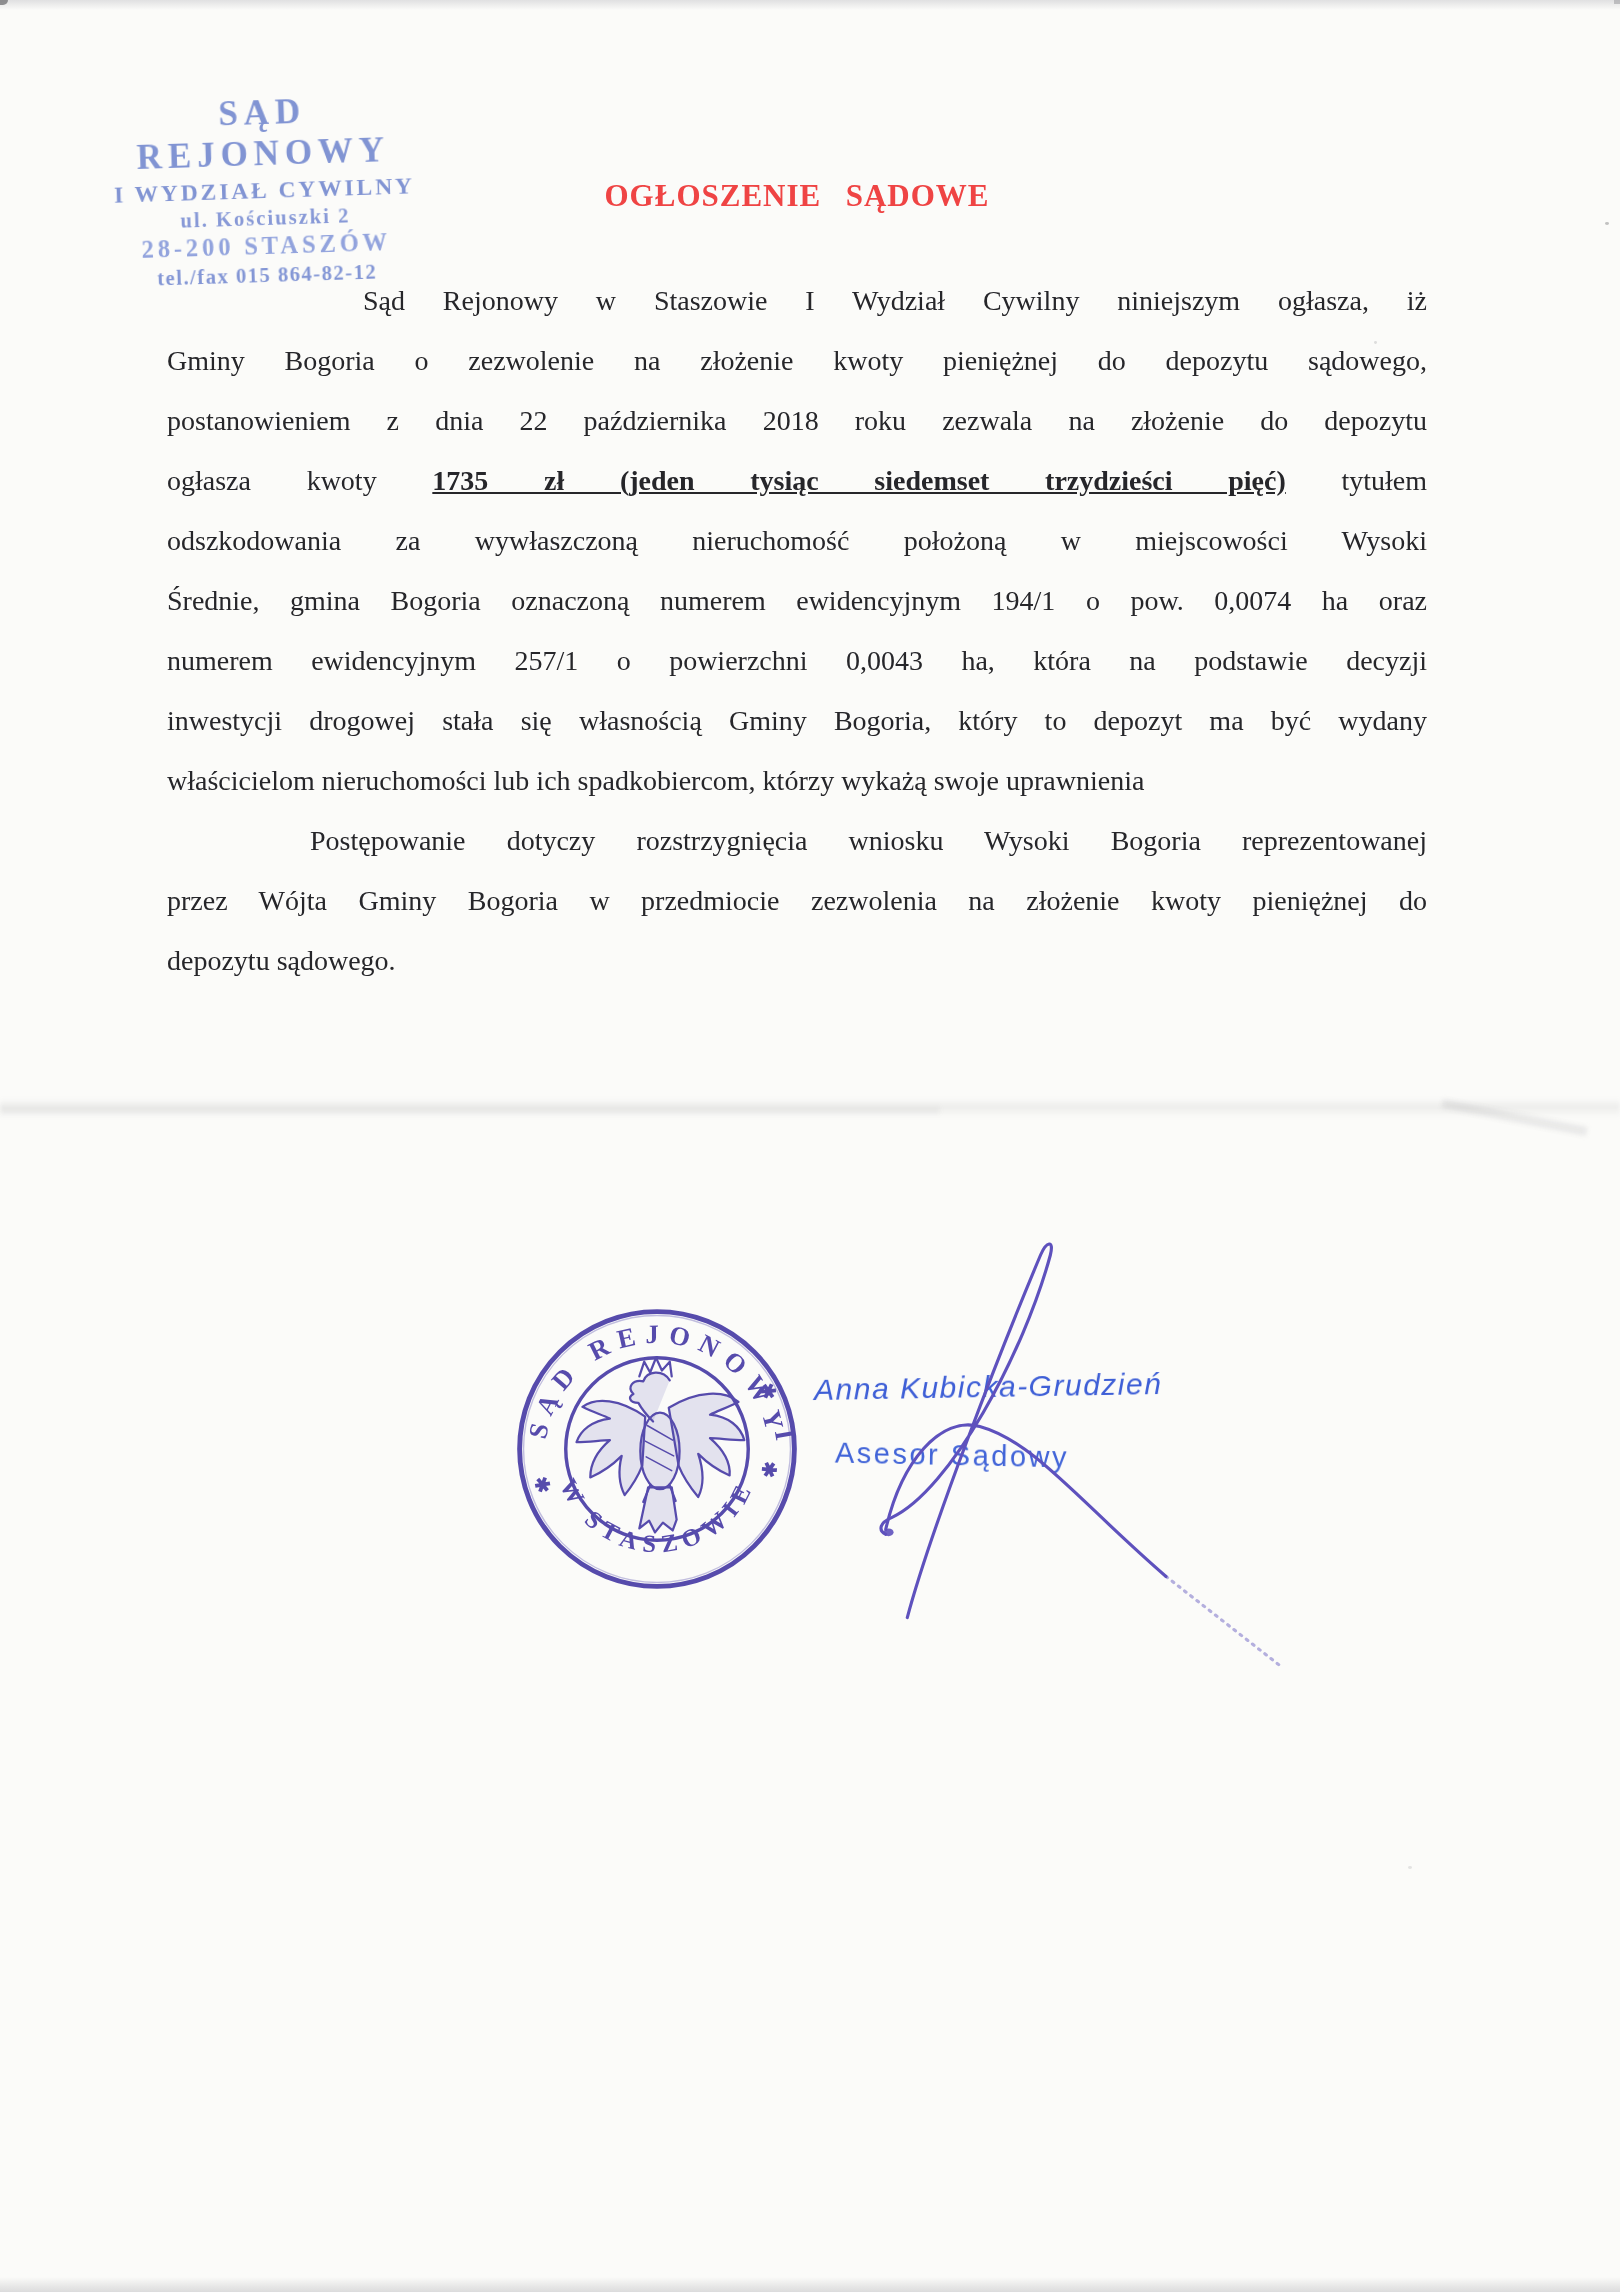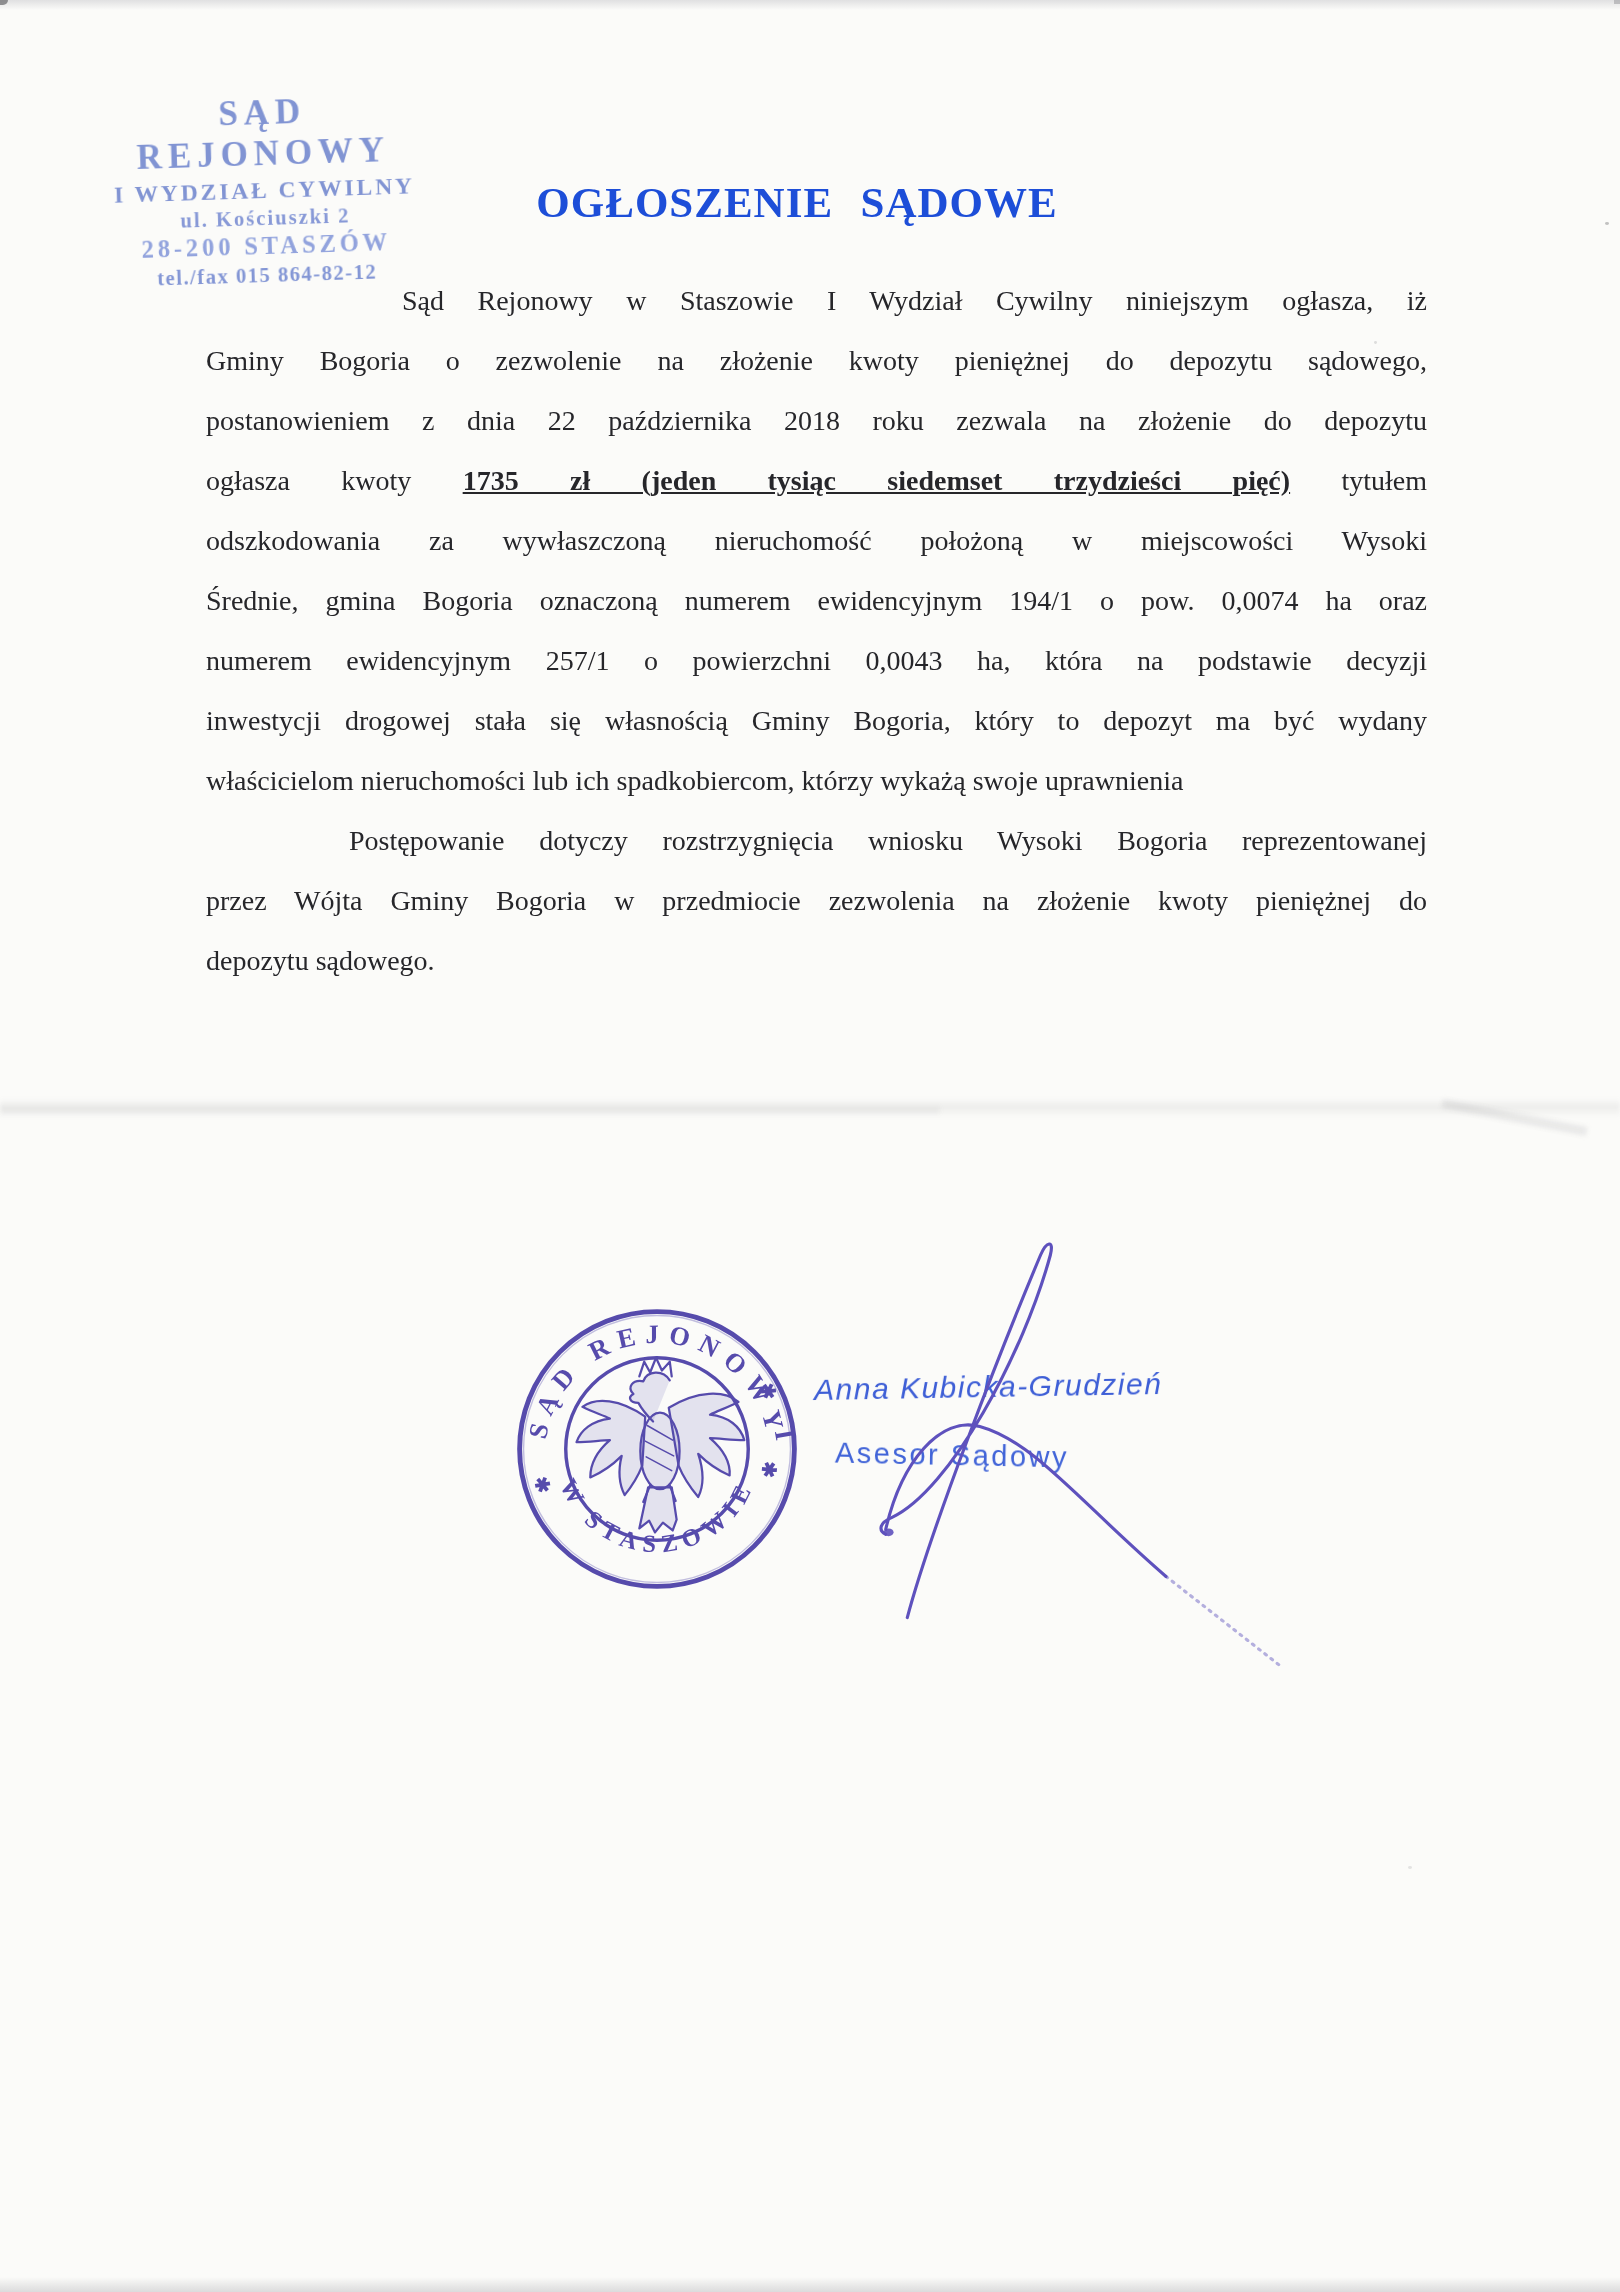--- a/index.html
+++ b/index.html
@@ -37,32 +37,32 @@
   }
   .hstamp .l1{font-size:35px;letter-spacing:5.9px;}
   .hstamp .l2{font-size:23.5px;letter-spacing:2.9px;margin-top:2px;}
   .hstamp .l3{font-size:20.6px;letter-spacing:2px;margin-top:2px;color:#8496d6;}
   .hstamp .l4{font-size:24.5px;letter-spacing:3.9px;margin-top:1px;color:#8ea0dc;}
   .hstamp .l5{font-size:20.6px;letter-spacing:1.5px;margin-top:2.9px;color:#7f92d4;}
 
   
   .title{
     position:absolute;left:167px;top:178px;width:1260px;margin:0;
-    text-align:center;font-size:43px;font-weight:700;color:#1d4ed8;
+    text-align:center;font-size:31px;font-weight:700;color:#ef4444;
     letter-spacing:1px;word-spacing:15.7px;
   }
 
   
   .docbody{
     position:absolute;left:167px;top:271px;width:1260px;
     font-size:28px;color:#26262a;
   }
   .docbody .line{
     height:60px;line-height:60px;white-space:normal;
-    text-align:justify;text-align-last:justify;margin-left:39px;
+    text-align:justify;text-align-last:justify;
   }
   .docbody .line.last{text-align-last:left;}
   .p0 .line.indent{text-indent:196px;}
   .p1 .line.indent{text-indent:143px;}
   .docbody .bold{font-weight:700;text-decoration:underline;}
 
   
   .seal{position:absolute;left:500px;top:1292px;width:314px;height:314px;}
   .sealg{opacity:.92;filter:blur(.5px);}
   .seal text{font-family:"Liberation Serif",serif;font-weight:700;fill:#493da6;}

